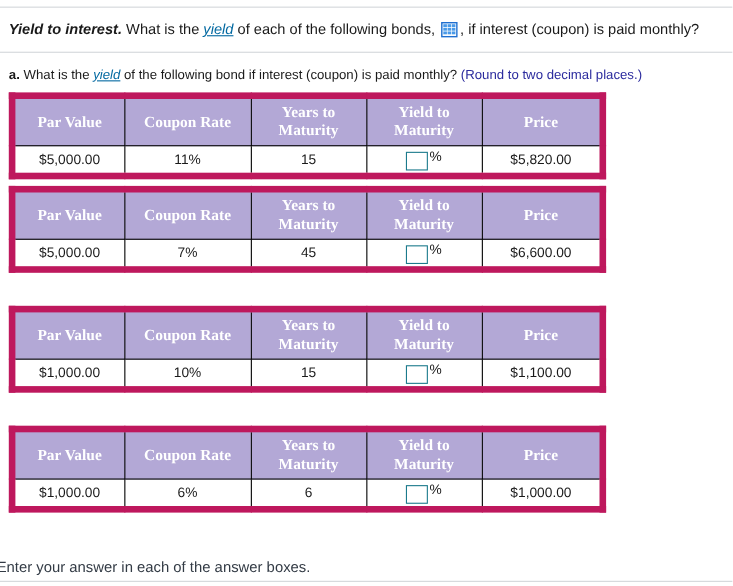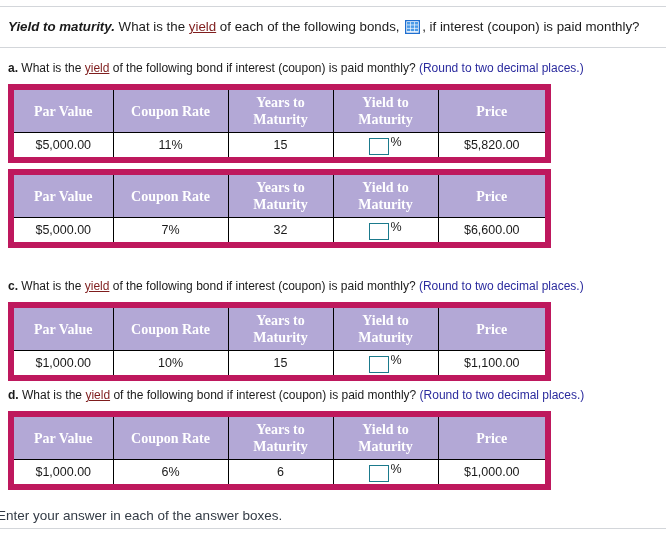--- a/index.html
+++ b/index.html
@@ -31,23 +31,24 @@
     width: 650px;
     font-size: 13.3px;
     line-height: 16px;
     white-space: nowrap;
   }
   .q-title {
     font-weight: bold;
     font-style: italic;
   }
   .link {
-    color: #7f1d1d;
+    color: #0369a1;
     text-decoration: underline;
     cursor: pointer;
+    font-style: italic;
   }
   .grid-icon {
     display: inline-block;
     vertical-align: -3px;
     width: 15px;
     height: 14px;
     margin: 0 2px;
     cursor: pointer;
   }
   .header-rule {
@@ -145,21 +146,21 @@
     width: 666px;
     height: 1px;
     background: #d3d6da;
   }
 </style>
 </head>
 <body>
 
 <div class="top-rule"></div>
 
-<div class="question-header"><span class="q-title">Yield to maturity.</span><span> What is the </span><span class="link">yield</span><span> of each of the following bonds, </span><span class="grid-icon"><svg width="15" height="14" viewBox="0 0 15 14" xmlns="http://www.w3.org/2000/svg">
+<div class="question-header"><span class="q-title">Yield to interest.</span><span> What is the </span><span class="link">yield</span><span> of each of the following bonds, </span><span class="grid-icon"><svg width="15" height="14" viewBox="0 0 15 14" xmlns="http://www.w3.org/2000/svg">
         <rect x="0.5" y="0.5" width="14" height="13" fill="#ffffff" stroke="#1f6fd0" stroke-width="1.6"></rect>
         <rect x="2" y="2" width="3.3" height="2.6" fill="#4a9ae8"></rect>
         <rect x="5.9" y="2" width="3.3" height="2.6" fill="#4a9ae8"></rect>
         <rect x="9.8" y="2" width="3.2" height="2.6" fill="#4a9ae8"></rect>
         <rect x="2" y="5.3" width="3.3" height="2.6" fill="#4a9ae8"></rect>
         <rect x="5.9" y="5.3" width="3.3" height="2.6" fill="#4a9ae8"></rect>
         <rect x="9.8" y="5.3" width="3.2" height="2.6" fill="#4a9ae8"></rect>
         <rect x="2" y="8.6" width="3.3" height="2.6" fill="#4a9ae8"></rect>
         <rect x="5.9" y="8.6" width="3.3" height="2.6" fill="#4a9ae8"></rect>
         <rect x="9.8" y="8.6" width="3.2" height="2.6" fill="#4a9ae8"></rect>
@@ -213,30 +214,29 @@
         <th>Coupon Rate</th>
         <th><span>Years to</span><br><span>Maturity</span></th>
         <th><span>Yield to</span><br><span>Maturity</span></th>
         <th>Price</th>
       </tr>
     </thead>
     <tbody>
       <tr>
         <td>$5,000.00</td>
         <td>7%</td>
-        <td>32</td>
+        <td>45</td>
         <td class="answer-cell"><input class="answer-input" type="text" value="" style=""><span class="pct">%</span></td>
         <td>$6,600.00</td>
       </tr>
     </tbody>
   </table>
 </div>
 
 <div class="part" id="part-c" style="top:278px">
-  <div class="part-prompt"><span class="part-letter">c.</span> <span>What is the </span><span class="link">yield</span><span> of the following bond if interest (coupon) is paid monthly? </span><span class="round-note">(Round to two decimal places.)</span></div>
   <table class="bond-table">
     <colgroup>
         <col class="c-par">
         <col class="c-coupon">
         <col class="c-years">
         <col class="c-yield">
         <col class="c-price">
       </colgroup>
     <thead>
       <tr>
@@ -253,21 +253,20 @@
         <td>10%</td>
         <td>15</td>
         <td class="answer-cell"><input class="answer-input" type="text" value="" style=""><span class="pct">%</span></td>
         <td>$1,100.00</td>
       </tr>
     </tbody>
   </table>
 </div>
 
 <div class="part" id="part-d" style="top:387px">
-  <div class="part-prompt"><span class="part-letter">d.</span> <span>What is the </span><span class="link">yield</span><span> of the following bond if interest (coupon) is paid monthly? </span><span class="round-note">(Round to two decimal places.)</span></div>
   <table class="bond-table">
     <colgroup>
         <col class="c-par">
         <col class="c-coupon">
         <col class="c-years">
         <col class="c-yield">
         <col class="c-price">
       </colgroup>
     <thead>
       <tr>

